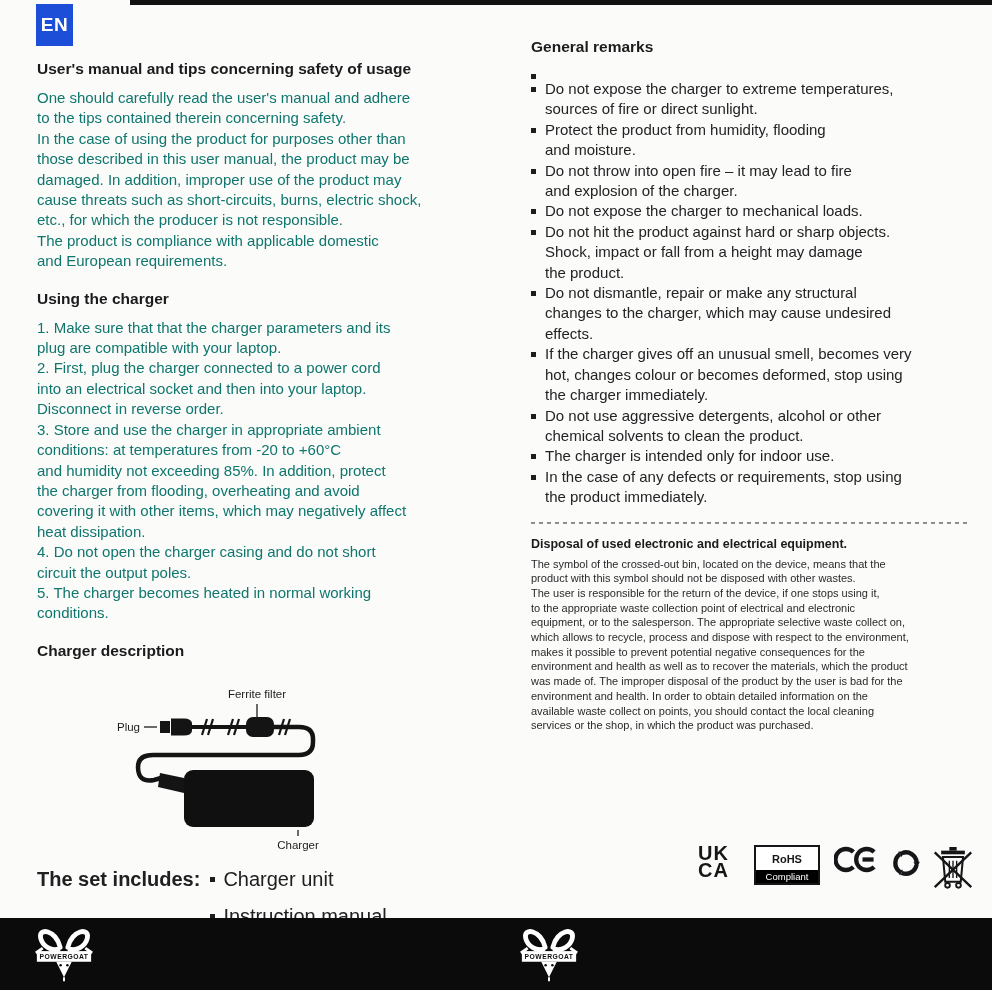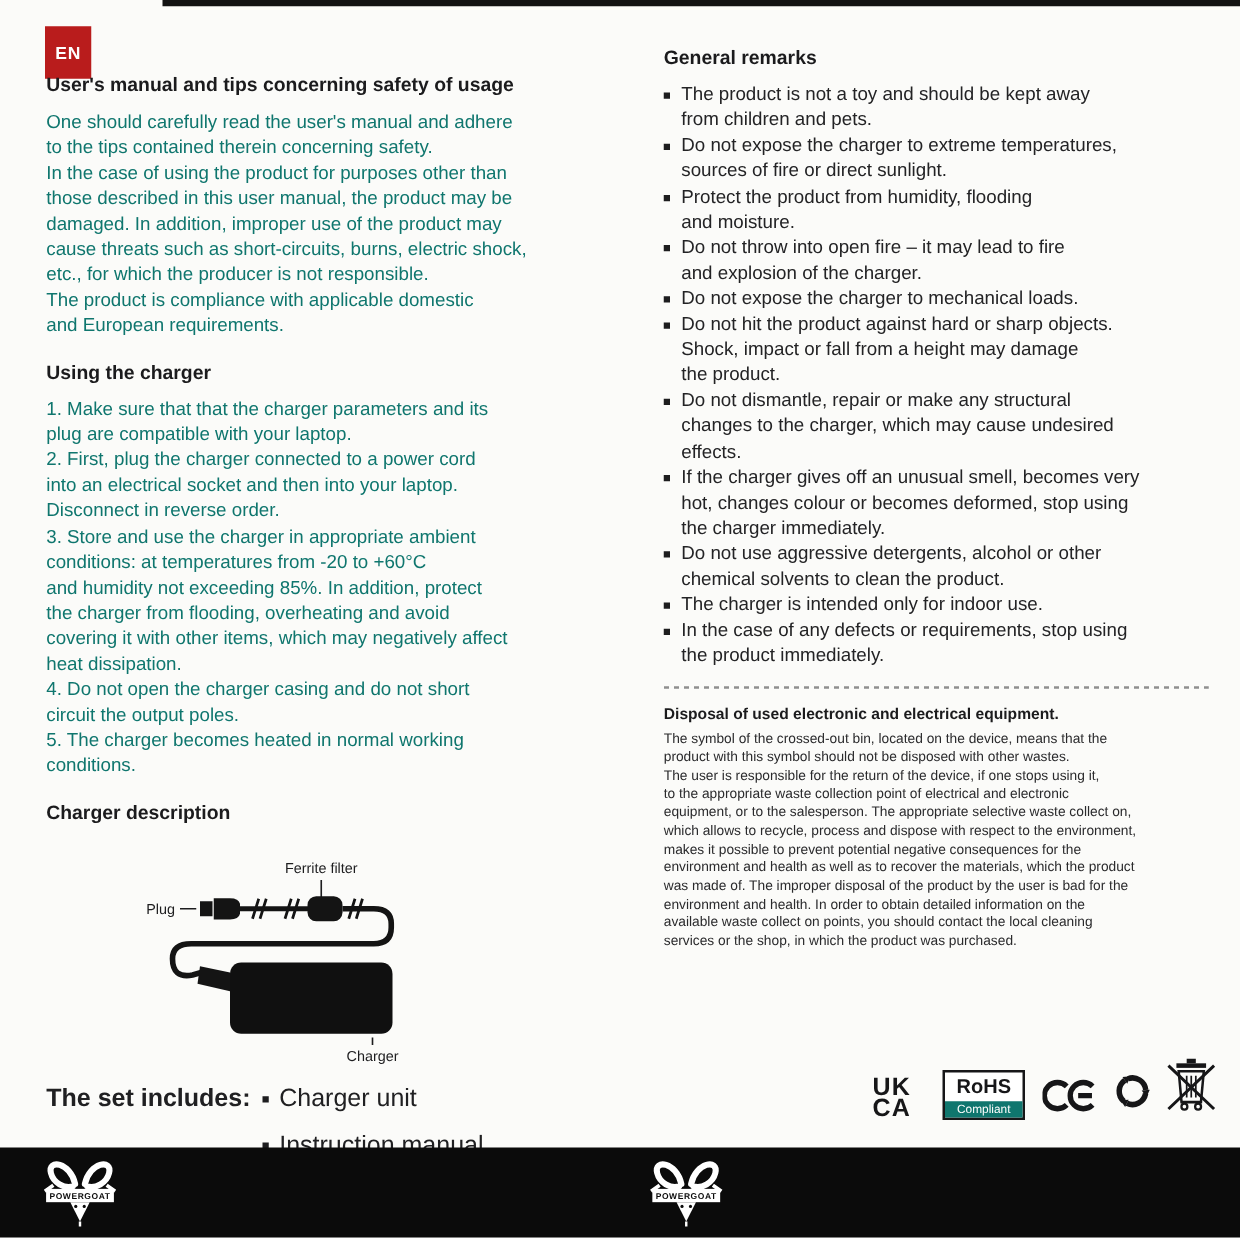--- a/index.html
+++ b/index.html
@@ -4,22 +4,22 @@
 <style>
   html,body{margin:0;padding:0;}
   body{
     width:992px;height:990px;overflow:hidden;position:relative;
     background:#fbfbf9;color:#202022;
     font-family:"Liberation Sans", sans-serif;
     -webkit-font-smoothing:antialiased;
   }
   .topbar{position:absolute;left:130px;top:0;width:862px;height:5px;background:#121212;}
   .en-badge{
-    position:absolute;left:36px;top:21px;width:37px;height:42px;background:#b91c1c;
-    color:#fff;font-weight:bold;font-size:14px;display:flex;align-items:center;justify-content:center;
+    position:absolute;left:36px;top:4px;width:37px;height:42px;background:#1d4ed8;
+    color:#fff;font-weight:bold;font-size:19px;display:flex;align-items:center;justify-content:center;
     letter-spacing:.5px;
   }
   .col-left{position:absolute;left:37px;top:60px;width:468px;}
   .col-right{position:absolute;left:531px;top:38px;width:436px;}
   h2{font-size:15.5px;font-weight:bold;margin:0 0 10px 0;color:#1b1b1d;}
   h3.small-head{font-size:12.5px;font-weight:bold;margin:0 0 6px 0;color:#1b1b1d;}
   .body-text{font-size:15px;line-height:20.4px;margin:0;color:#0f766e;}
   .preline{white-space:pre-line;}
   .sec-gap{margin-top:18px;}
   .bullet-list{margin:0;}
@@ -27,25 +27,25 @@
   .sq{flex:0 0 auto;width:5px;height:5px;background:#1d1d1f;margin-top:8px;}
   .dashes{height:2px;margin:14px 0 13px 0;
     background-image:repeating-linear-gradient(90deg,#8f8f8f 0 4px,transparent 4px 8px);}
   .small-text{font-size:11px;line-height:14.7px;margin:0;color:#2a2a2c;}
   .diagram{position:relative;margin:14px 0 0 23px;width:340px;height:185px;}
   .set-includes{margin-top:9px;font-size:20px;display:flex;align-items:flex-start;gap:10px;}
   .set-includes .lbl{font-weight:bold;}
   .inc-item{display:inline-flex;align-items:center;gap:8px;}
   .inc-item .sq{margin-top:1px;}
   
-  .certs{position:absolute;left:698px;top:845px;display:flex;align-items:flex-end;}
+  .certs{position:absolute;left:698px;top:845px;display:flex;align-items:flex-start;}
   .ukca{font-weight:bold;font-size:20px;line-height:17px;letter-spacing:1px;color:#161618;width:48px;}
   .rohs{width:62px;height:36px;border:2.5px solid #161618;margin-left:8px;display:flex;flex-direction:column;background:#fff;}
-  .rohs-title{flex:1;display:flex;align-items:center;justify-content:center;font-weight:bold;font-size:16px;color:#161618;}
-  .rohs-sub{height:13px;background:#0f766e;color:#fff;font-size:9.5px;display:flex;align-items:center;justify-content:center;}
+  .rohs-title{flex:1;display:flex;align-items:center;justify-content:center;font-weight:bold;font-size:11px;color:#161618;}
+  .rohs-sub{height:13px;background:#000000;color:#fff;font-size:9.5px;display:flex;align-items:center;justify-content:center;}
   .ce-wrap{margin-left:14px;}
   .recycle-wrap{margin-left:8px;}
   .bin-wrap{margin-left:8px;}
   
   .footer{position:absolute;left:0;top:918px;width:992px;height:72px;background:#0b0b0b;}
   .goat{position:absolute;top:6px;width:62px;height:60px;}
   .goat.g1{left:33px;} .goat.g2{left:518px;}
   svg text{font-family:"Liberation Sans", sans-serif;}
 </style>
 </head>
@@ -132,22 +132,20 @@
       </span>
   </div>
 </div>
 
 <div class="col-right">
   <h2>General remarks</h2>
   <div class="bullet-list">
 
       <div class="bullet-item">
         <span class="sq"></span>
-        <span class="preline">The product is not a toy and should be kept away
-from children and pets.</span>
       </div>
 
       <div class="bullet-item">
         <span class="sq"></span>
         <span class="preline">Do not expose the charger to extreme temperatures,
 sources of fire or direct sunlight.</span>
       </div>
 
       <div class="bullet-item">
         <span class="sq"></span>

